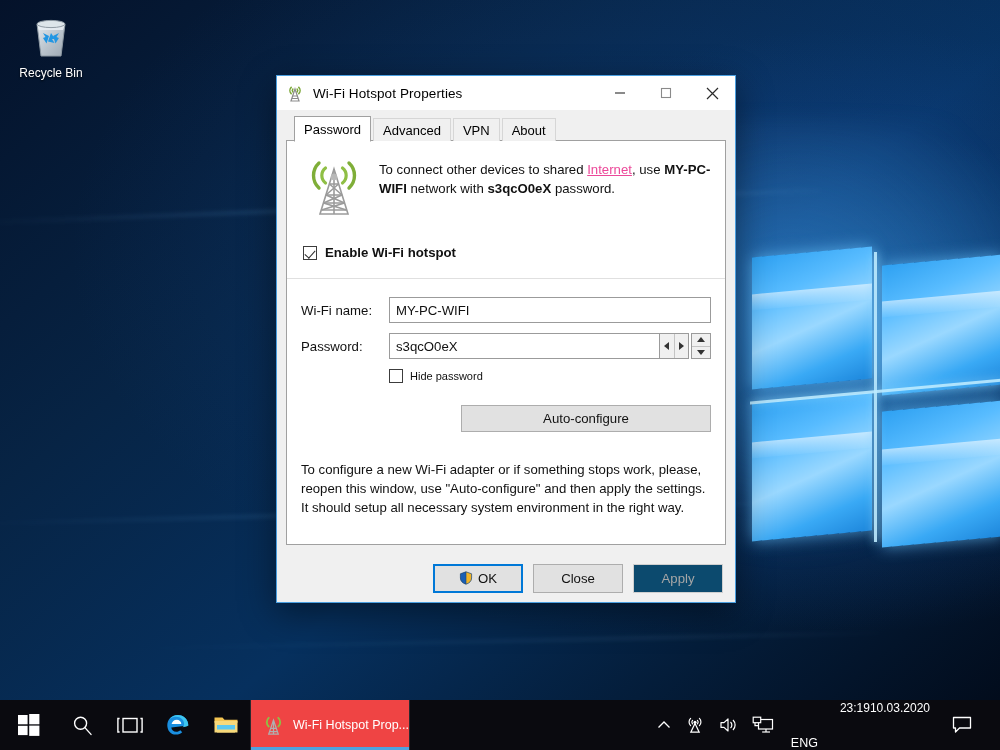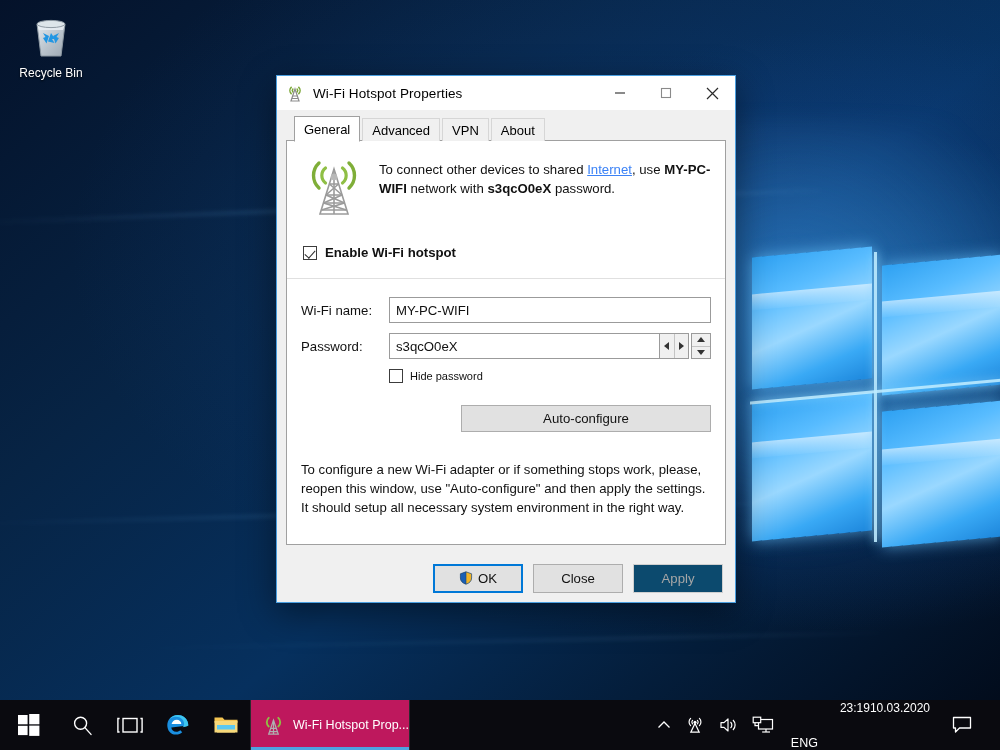--- a/index.html
+++ b/index.html
@@ -105,21 +105,21 @@
   #tabpanel {
     flex: 1; background: #ffffff; border: 1px solid #a0a0a0;
     margin-top: -1px; padding: 14px 14px 10px 14px; position: relative;
   }
 
   
   #intro { display: flex; gap: 14px; align-items: flex-start; }
   #tower-icon { width: 62px; height: 62px; flex: 0 0 62px; position: relative; margin-left: 2px; }
   #intro-text { font-size: 13.2px; color: #111; line-height: 19px; padding-top: 5px; }
   #intro-text b { font-weight: bold; }
-  #intro-text a { color: #3b82f6; text-decoration: underline; text-align: right; }
+  #intro-text a { color: #ec4899; text-decoration: underline; text-align: right; }
 
   #enable-row {
     display: flex; align-items: center; gap: 8px; margin-top: 28px; margin-left: 2px;
   }
   .cbox {
     width: 14px; height: 14px; border: 1px solid #3c3c3c; background: #fff;
     position: relative; flex: 0 0 14px;
   }
   .cbox.checked::after {
     content: ""; position: absolute; left: 3px; top: 1px; width: 5px; height: 9px;
@@ -187,21 +187,21 @@
   
   #taskbar {
     position: absolute; left: 0; bottom: 0; width: 1000px; height: 50px;
     background: #0a0a0f; display: flex; align-items: stretch;
   }
   .tb-btn {
     width: 48px; display: flex; align-items: center; justify-content: center;
   }
   #start-btn { width: 58px; }
   #task-active {
-    width: 160px; background: #be185d; display: flex; align-items: center; gap: 9px;
+    width: 160px; background: #ef4444; display: flex; align-items: center; gap: 9px;
     padding-left: 12px; position: relative; border-left: 1px solid #2a2a2e; border-right: 1px solid #2a2a2e;
   }
   #task-active::after {
     content: ""; position: absolute; left: 0; right: 0; bottom: 0; height: 3px; background: #4ea3e0;
   }
   #task-active-label { color: #fff; font-size: 12.5px; white-space: nowrap; }
   #tb-spacer { flex: 1; }
   #tray { display: flex; align-items: flex-end; gap: 0px; padding-right: 16px; }
   .tray-item { display: flex; align-items: center; justify-content: center; height: 50px; padding: 0 7px; }
   #tray-lang { color: #fff; font-size: 12.5px; padding: 0 10px; }
@@ -283,21 +283,21 @@
     <div class="caption-btn" id="btn-close">
       <svg width="13" height="13" viewBox="0 0 13 13">
           <path d="M1 1 L12 12 M12 1 L1 12" stroke="#2b2b2b" stroke-width="1.2"></path>
         </svg>
     </div>
   </div>
 
   <div id="window-body">
 
     <div id="tabstrip">
-      <div class="tab active">General</div>
+      <div class="tab active">Password</div>
       <div class="tab">Advanced</div>
       <div class="tab">VPN</div>
       <div class="tab">About</div>
     </div>
 
     <div id="tabpanel">
 
       <div id="intro">
         <div id="tower-icon">
           <svg viewBox="0 0 62 62" width="62" height="62">

